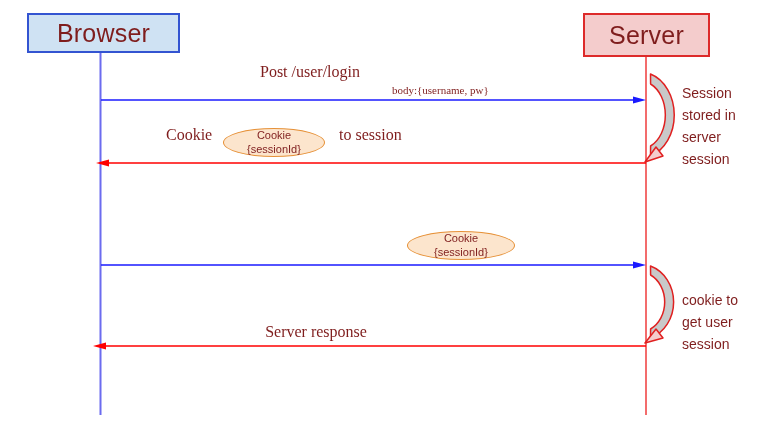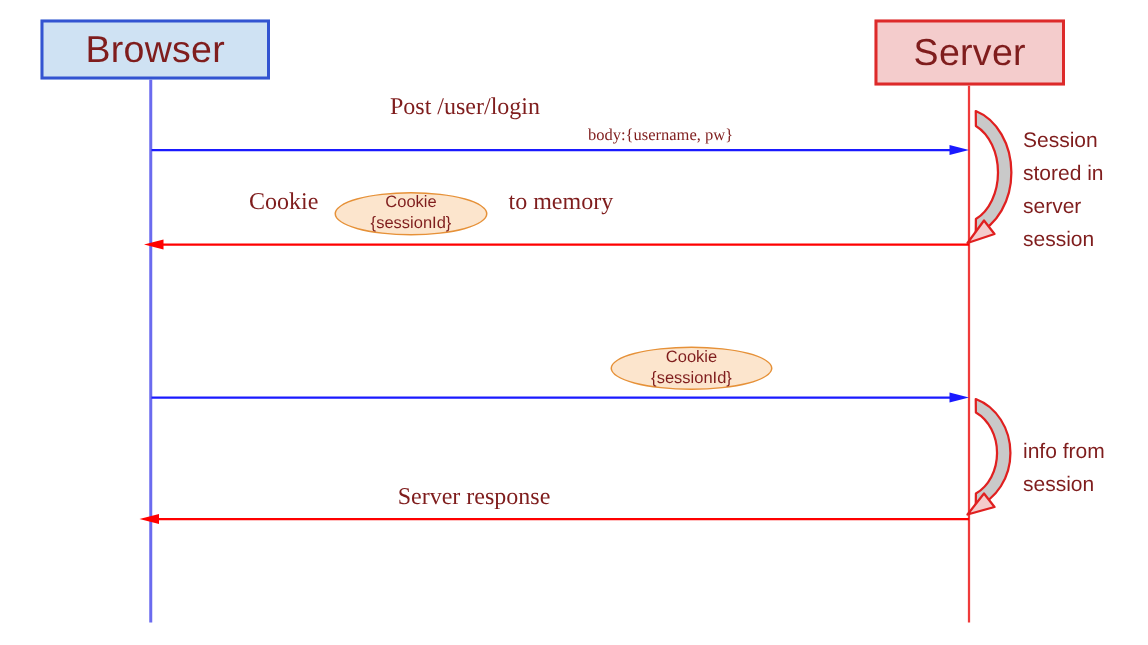--- a/index.html
+++ b/index.html
@@ -111,34 +111,35 @@
   </div>
 
   <div class="abs msg-label center" style="left:200px; top:63px; width:220px;">Post /user/login</div>
   <div class="abs msg-sublabel" style="left:392px; top:84px;">body:{username, pw}</div>
 
   <div class="abs msg-label" style="left:166px; top:126px;">Cookie</div>
   <div class="cookie cookie-1">
     <div>Cookie</div>
     <div>{sessionId}</div>
   </div>
-  <div class="abs msg-label" style="left:339px; top:126px;">to memory</div>
+  <div class="abs msg-label" style="left:339px; top:126px;">to session</div>
 
   <div class="cookie cookie-2">
     <div>Cookie</div>
     <div>{sessionId}</div>
   </div>
 
   <div class="abs msg-label center" style="left:216px; top:323px; width:200px;">Server response</div>
 
   <div class="annotation annotation-1">
     <div>Session</div>
     <div>stored in</div>
     <div>server</div>
     <div>session</div>
   </div>
 
   <div class="annotation annotation-2">
-    <div>info from</div>
+    <div>cookie to</div>
+    <div>get user</div>
     <div>session</div>
   </div>
 
 </div>
 
 </body></html>

